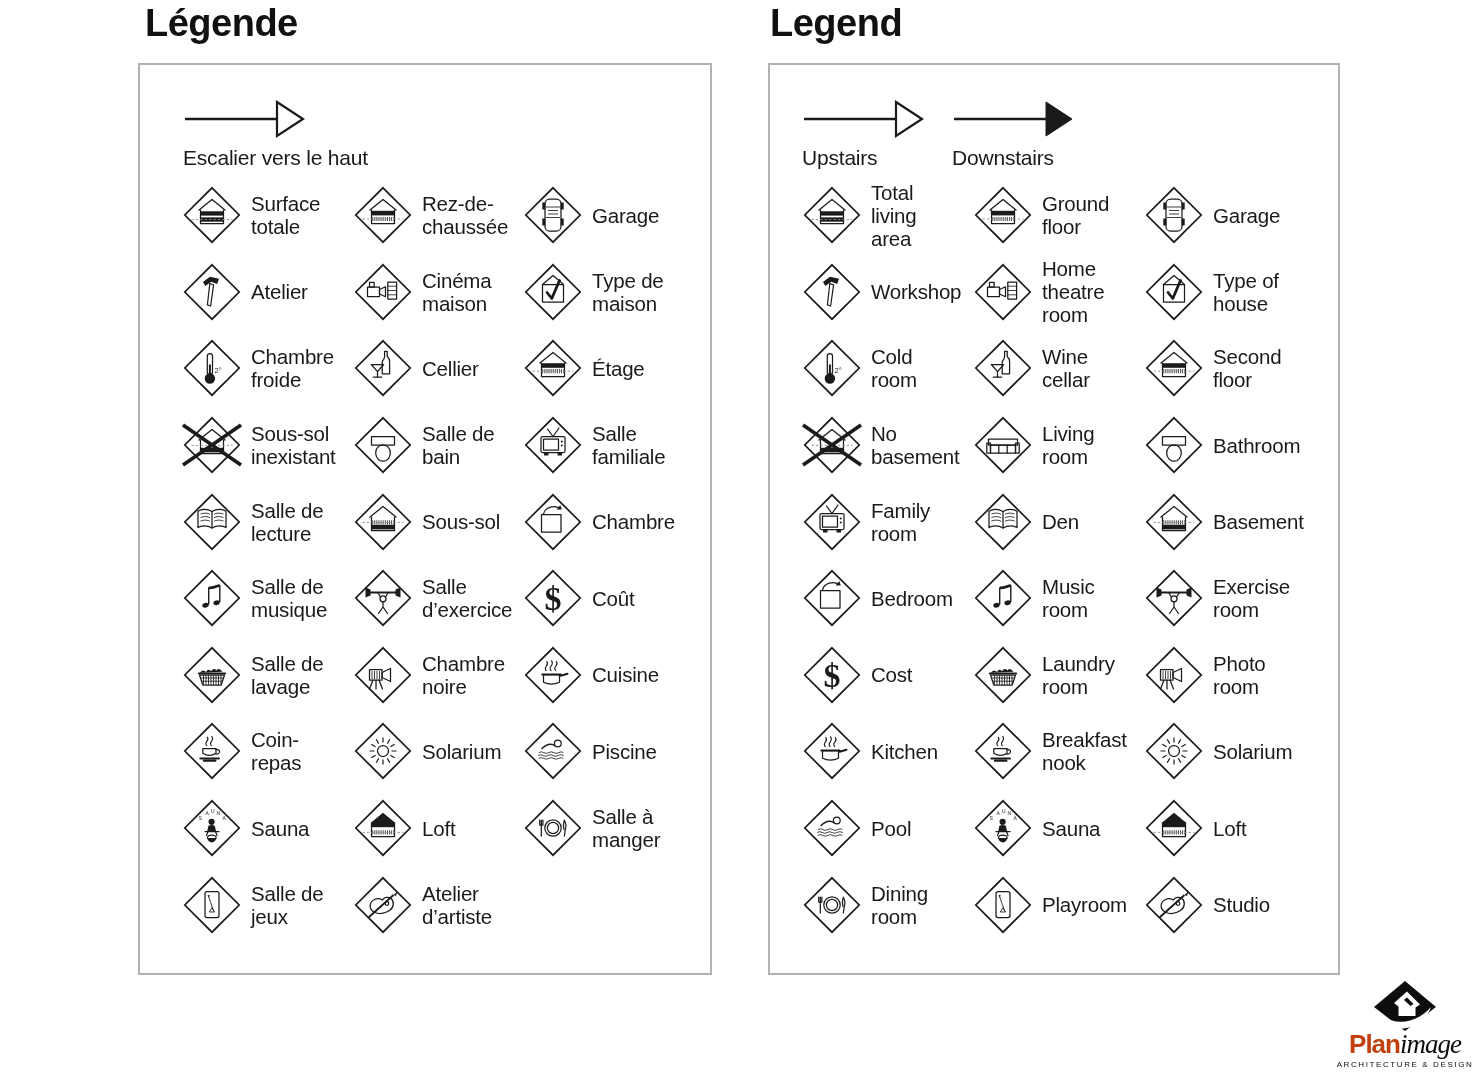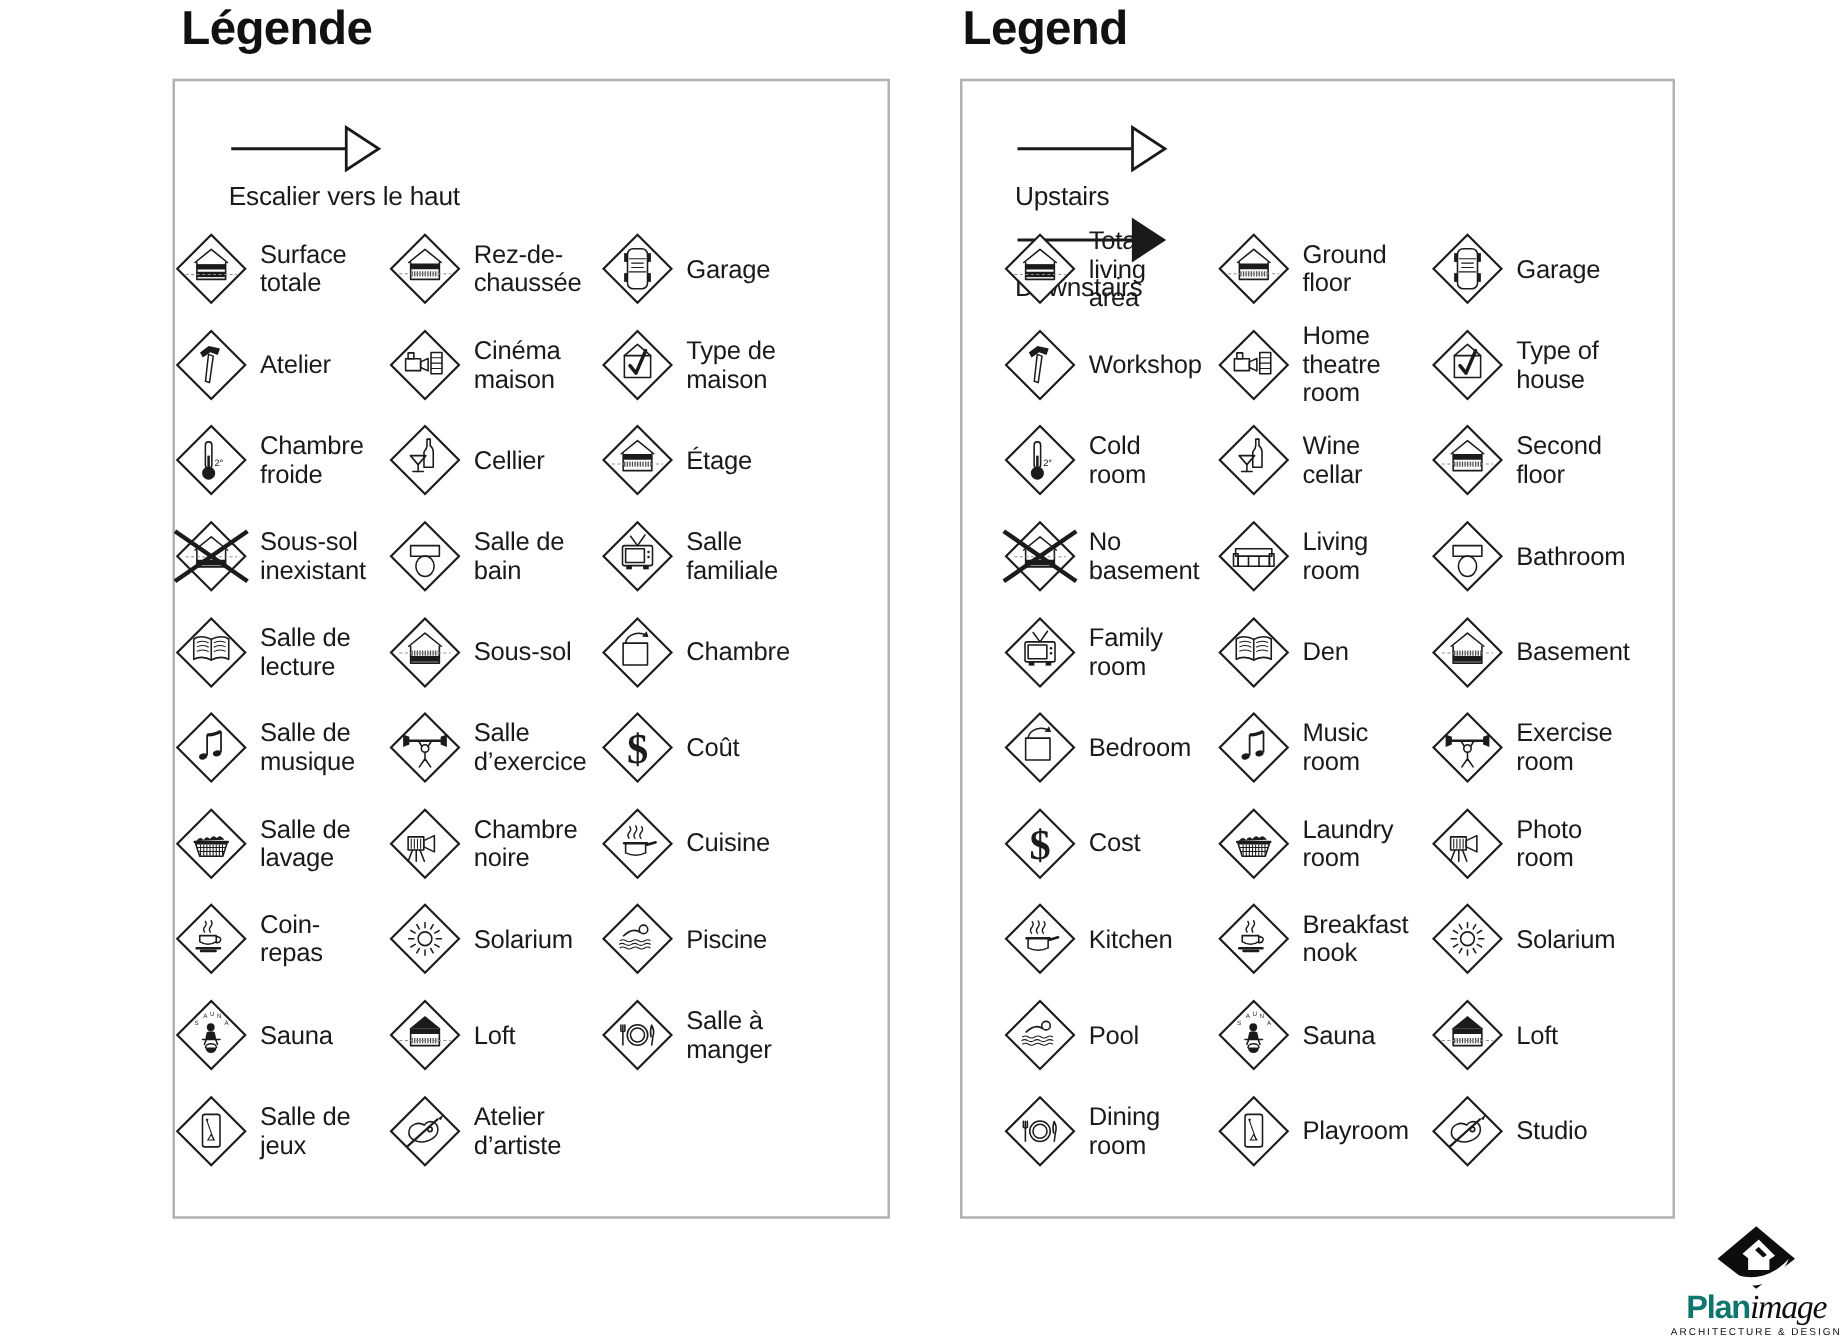--- a/index.html
+++ b/index.html
@@ -8,41 +8,41 @@
   .panel-title{position:absolute;top:2px;margin:0;font-size:38px;font-weight:bold;
                letter-spacing:-.5px;color:#111;}
   #title-fr{left:145px;text-align:right;}
   #title-en{left:770px;}
   .panel{position:absolute;top:63px;height:912px;background:#fff;
          border:2px solid #b2b2b2;box-sizing:border-box;}
   #panel-fr{left:138px;width:574px;}
   #panel-en{left:768px;width:572px;}
   .stairs{position:absolute;top:32px;display:flex;}
   #panel-fr .stairs{left:43px;}
-  #panel-en .stairs{left:42px;flex-direction:column;}
+  #panel-en .stairs{left:32px;}
   .stair{display:flex;flex-direction:column;}
   #panel-fr .stair:first-child{width:245px;}
   #panel-en .stair:first-child{width:150px;}
   .stair svg{display:block;}
   .stair-label{margin-top:5px;font-size:21px;letter-spacing:-.2px;white-space:nowrap;}
   .grid{position:absolute;top:112px;left:0;right:0;display:grid;
         grid-auto-rows:76.6px;}
-  #panel-fr .grid{grid-template-columns:171px 170px 1fr;}
+  #panel-fr .grid{padding-left:43px;grid-template-columns:171px 170px 1fr;}
   #panel-en .grid{padding-left:33px;grid-template-columns:171px 171px 1fr;}
   .cell{display:flex;align-items:center;gap:10px;}
   .icon{flex:0 0 auto;line-height:0;}
   .icon svg{overflow:visible;}
   .label{white-space:pre-line;font-size:20.5px;line-height:23px;letter-spacing:-.2px;}
   .arrow-line{stroke:#1a1a1a;stroke-width:2.4;}
   .head-outline{fill:#fff;stroke:#1a1a1a;stroke-width:2.2;}
   .head-filled{fill:#1a1a1a;stroke:#1a1a1a;stroke-width:1;}
   .logo{position:absolute;left:1332px;top:980px;width:146px;text-align:center;line-height:1;}
   .logo-mark{display:block;margin:0 auto;}
   .logo-text{margin-top:-4px;white-space:nowrap;}
-  .logo-plan{font-weight:bold;font-size:26px;letter-spacing:-1px;color:#0f766e;}
+  .logo-plan{font-weight:bold;font-size:26px;letter-spacing:-1px;color:#c2410c;}
   .logo-image{font-family:"Liberation Serif",serif;font-style:italic;font-weight:normal;
               font-size:27px;letter-spacing:-1px;color:#0d0d0d;}
   .logo-sub{margin-top:3px;font-size:8px;letter-spacing:1.6px;color:#0d0d0d;}
 </style>
 </head>
 <body>
 
 <div class="sheet">
 
   <h1 class="panel-title" id="title-fr">Légende</h1>

